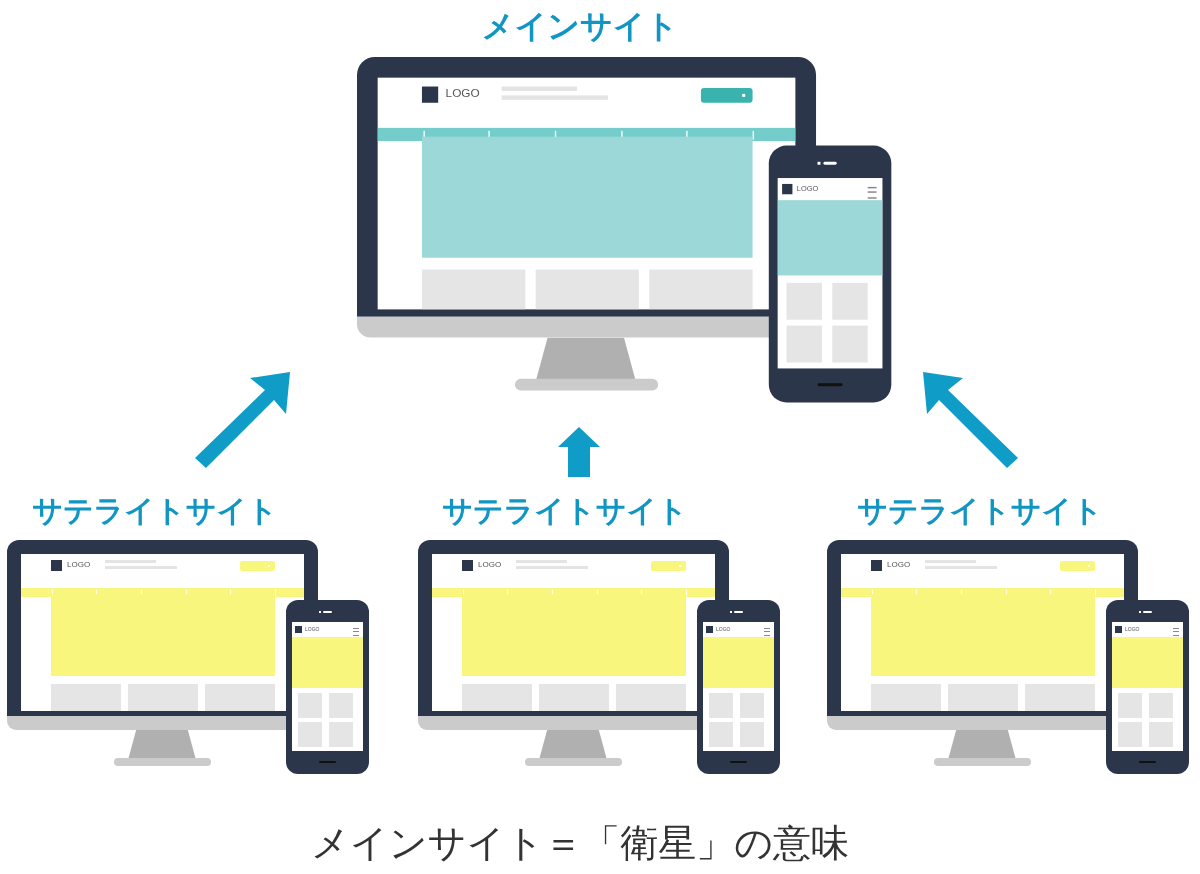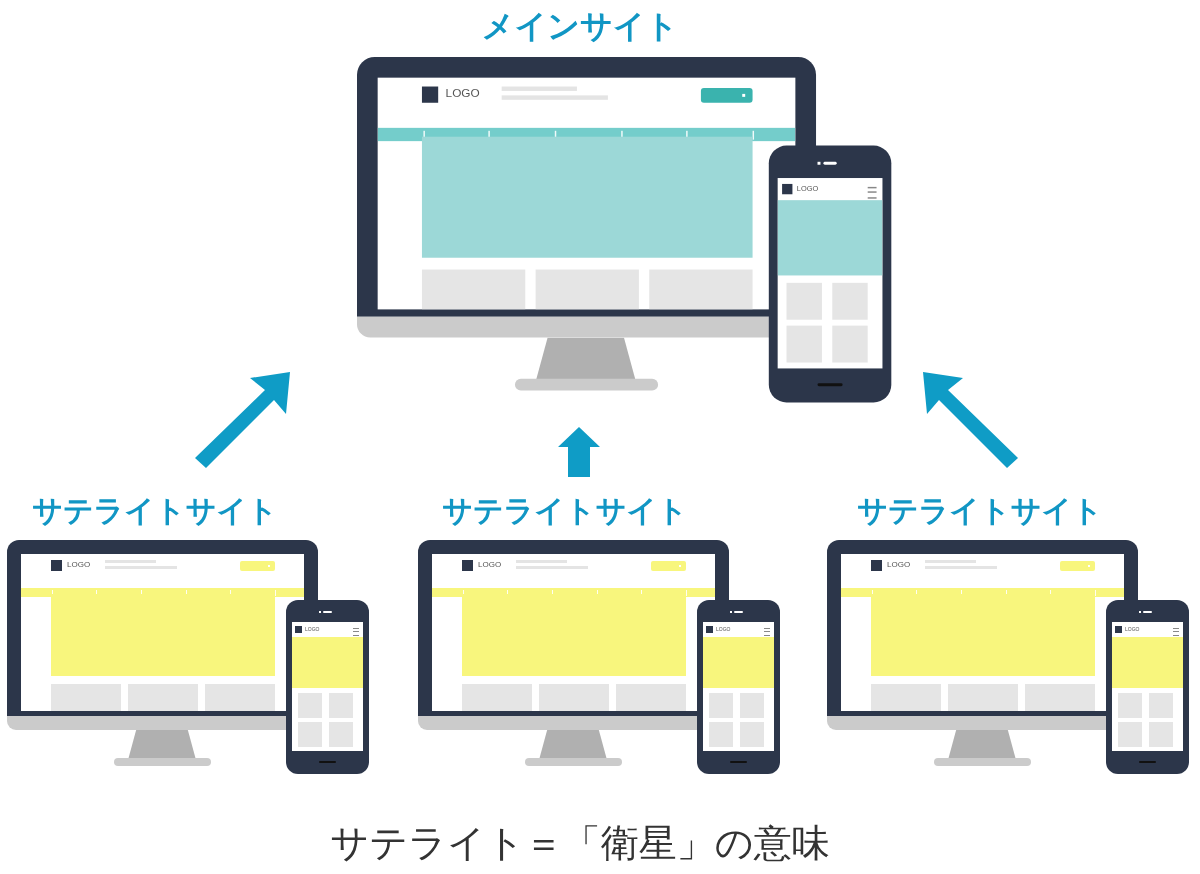--- a/index.html
+++ b/index.html
@@ -211,13 +211,13 @@
       <div class="hero" style="left:0;top:15px;width:71px;height:51px;background:#f8f67d;"></div>
       <div class="card" style="left:6px;top:71px;width:24px;height:25px;"></div>
       <div class="card" style="left:37px;top:71px;width:24px;height:25px;"></div>
       <div class="card" style="left:6px;top:100px;width:24px;height:25px;"></div>
       <div class="card" style="left:37px;top:100px;width:24px;height:25px;"></div>
     </div>
     <div class="phome"></div>
   </div>
 </div>
 
-<div class="caption">サテライト＝「衛星」の意味</div>
+<div class="caption">メインサイト＝「衛星」の意味</div>
 
 </body></html>

